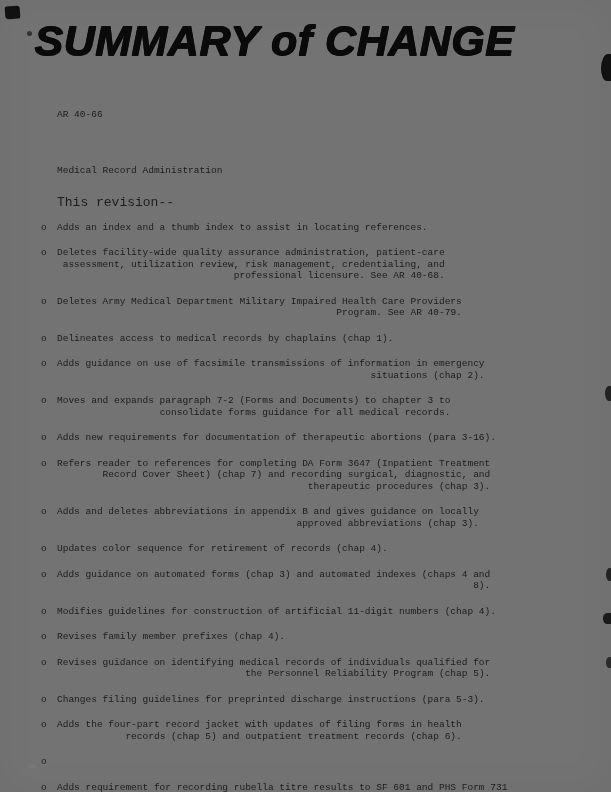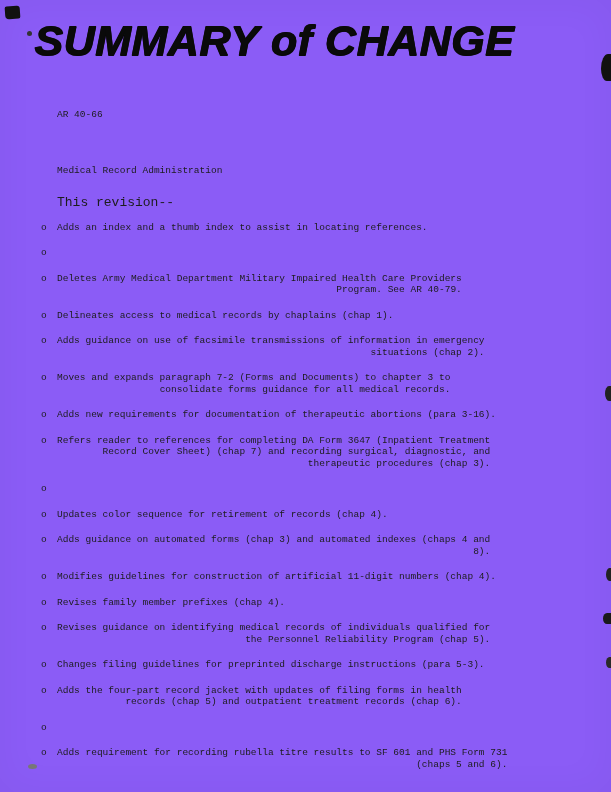--- a/index.html
+++ b/index.html
@@ -4,21 +4,21 @@
 <style>
   html, body {
     margin: 0;
     padding: 0;
     background: #e8e8e6;
   }
   .page {
     position: relative;
     width: 611px;
     height: 792px;
-    background: #8b5cf6;
+    background: #737373;
     overflow: hidden;
     box-shadow: inset 0 0 40px rgba(0,0,0,0.04);
     font-family: "Liberation Mono", "DejaVu Sans Mono", monospace;
     color: #1c1c1c;
   }
   .title {
     margin: 16px 0 0 34px;
     font-family: "Liberation Sans", "DejaVu Sans", sans-serif;
     font-size: 43px;
     font-weight: bold;
@@ -100,20 +100,23 @@
   <div class="intro">This revision--</div>
 
   <div class="list">
     <div class="item">
       <span class="marker">o</span>
       <span class="text">Adds an index and a thumb index to assist in locating references.</span>
     </div>
 
     <div class="item">
       <span class="marker">o</span>
+      <span class="text">Deletes facility-wide quality assurance administration, patient-care
+assessment, utilization review, risk management, credentialing, and
+professional licensure. See AR 40-68.</span>
     </div>
 
     <div class="item">
       <span class="marker">o</span>
       <span class="text">Deletes Army Medical Department Military Impaired Health Care Providers
 Program. See AR 40-79.</span>
     </div>
 
     <div class="item">
       <span class="marker">o</span>
@@ -139,20 +142,22 @@
 
     <div class="item">
       <span class="marker">o</span>
       <span class="text">Refers reader to references for completing DA Form 3647 (Inpatient Treatment
 Record Cover Sheet) (chap 7) and recording surgical, diagnostic, and
 therapeutic procedures (chap 3).</span>
     </div>
 
     <div class="item">
       <span class="marker">o</span>
+      <span class="text">Adds and deletes abbreviations in appendix B and gives guidance on locally
+approved abbreviations (chap 3).</span>
     </div>
 
     <div class="item">
       <span class="marker">o</span>
       <span class="text">Updates color sequence for retirement of records (chap 4).</span>
     </div>
 
     <div class="item">
       <span class="marker">o</span>
       <span class="text">Adds guidance on automated forms (chap 3) and automated indexes (chaps 4 and

